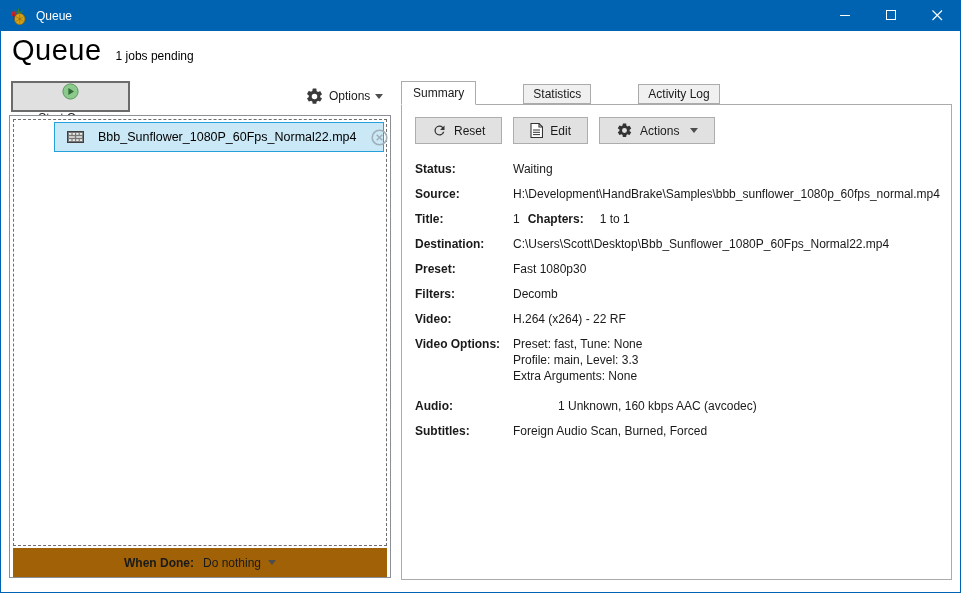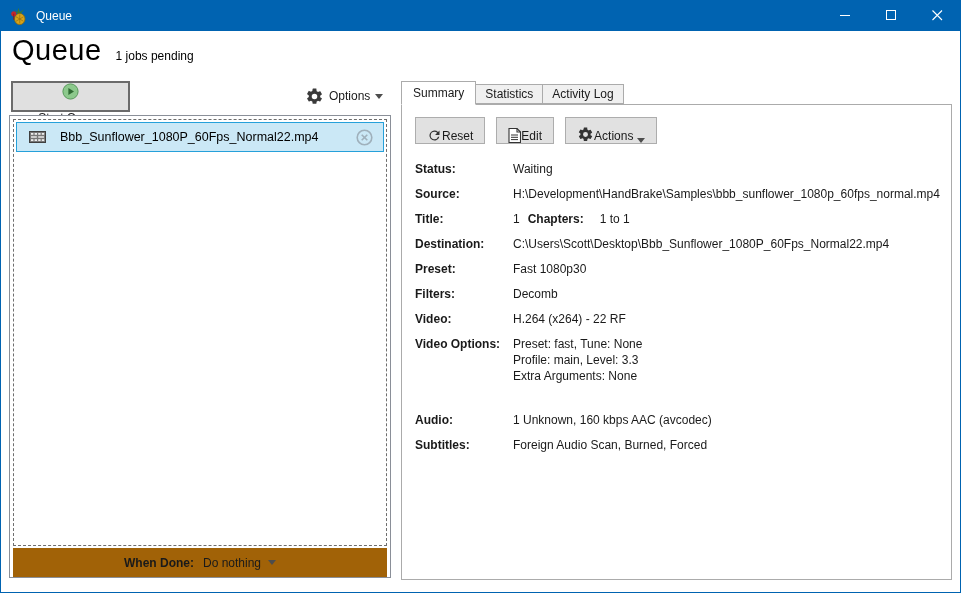--- a/index.html
+++ b/index.html
@@ -45,63 +45,64 @@
   }
   .caret { width:0; height:0; border-left:4px solid transparent; border-right:4px solid transparent; border-top:5px solid #4d4d4d; }
   
   .queue-panel {
     position:absolute; left:8px; top:115px; width:382px; height:463px;
     border:1px solid #8a8f98; background:#fff;
   }
   .queue-list {
     position:absolute; left:3px; right:3px; top:3px; bottom:31px;
     border:1px dashed #6e6e6e;
+    padding-left:38px;
   }
   .queue-item {
     margin:2px; height:30px;
     background:#CBE8F6; border:1px solid #26A0DA;
     display:flex; align-items:center; gap:14px; padding:0 10px 0 12px;
   }
   .queue-item .fname { flex:1; font-size:12.5px; color:#000; }
   .when-done-row {
     position:absolute; left:3px; right:3px; bottom:0; height:29px;
     display:flex; align-items:center; justify-content:center; gap:9px;
     background:#a16207;
   }
   .when-done-label { font-weight:700; }
   .when-done-btn { display:flex; align-items:center; gap:7px; cursor:default; }
   
-  .tabs { position:absolute; left:400px; top:81px; height:23px; display:flex; align-items:flex-end; z-index:3; }
+  .tabs { position:absolute; left:400px; top:81px; height:23px; display:flex; align-items:flex-end; z-index:3;gap:48px; }
   .tab {
     height:20px; line-height:19px; padding:0 9px;
     background:#f0f0f0; border:1px solid #ababab; margin-right:-1px;
     font-size:12px; cursor:default; white-space:nowrap;
   }
   .tab.active {
     height:24px; line-height:23px; padding:0 11px;
     background:#fff; border-bottom:1px solid #fff;
     position:relative; z-index:4; margin-bottom:-1px;
   }
   
   .right-panel {
     position:absolute; left:400px; top:104px; width:551px; height:476px;
     border:1px solid #ababab; background:#fff;
     padding:12px 13px;
   }
   .action-buttons { display:flex; gap:11px; margin-bottom:17px; }
   .btn {
-    display:inline-flex; align-items:flex-end; 
+    display:inline-flex; align-items:center; gap:7px;
     background:#e1e1e1; border:1px solid #adadad;
-    height:27px; padding:0 11px; font-size:12px; cursor:default;
+    height:27px; padding:0 16px; font-size:12px; cursor:default;
   }
   
   .srow { display:flex; margin-bottom:9px; line-height:16px; }
   .srow .lbl { width:98px; flex-shrink:0; font-weight:700; }
   .srow .val div { line-height:16px; }
-  .srow.gap { margin-top:28px; }
+  .srow.gap { margin-top:14px;gap:45px; }
   .inline-bold { font-weight:700; margin:0 16px 0 8px; }
   .icon { display:inline-flex; align-items:center; justify-content:center; flex-shrink:0; }
 </style>
 </head>
 <body>
 
 <div class="window">
 
   <div class="titlebar">
     <span class="icon">

